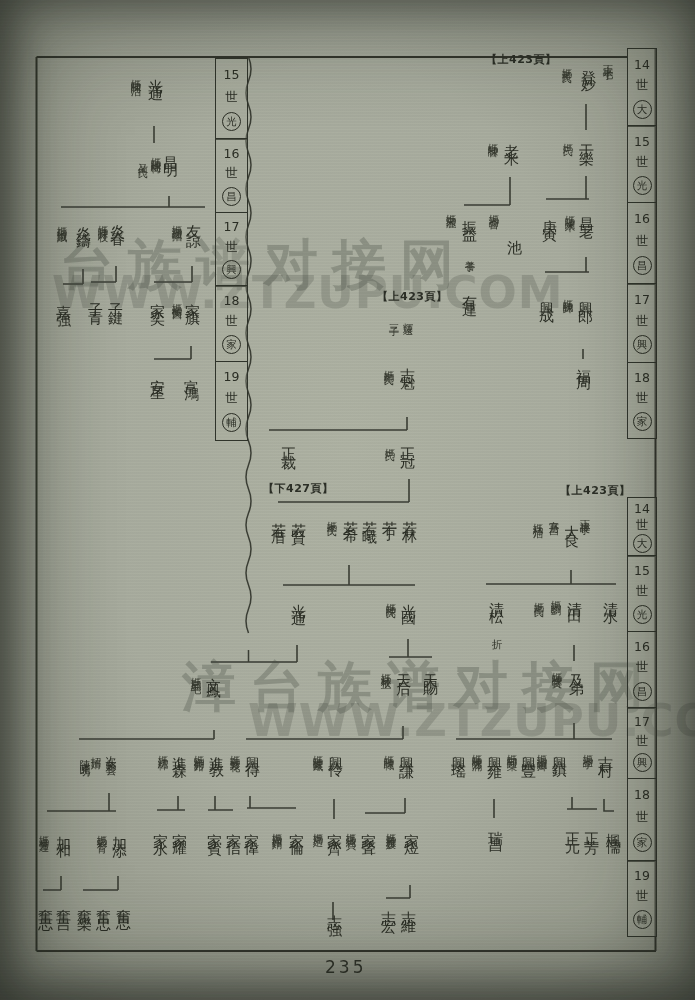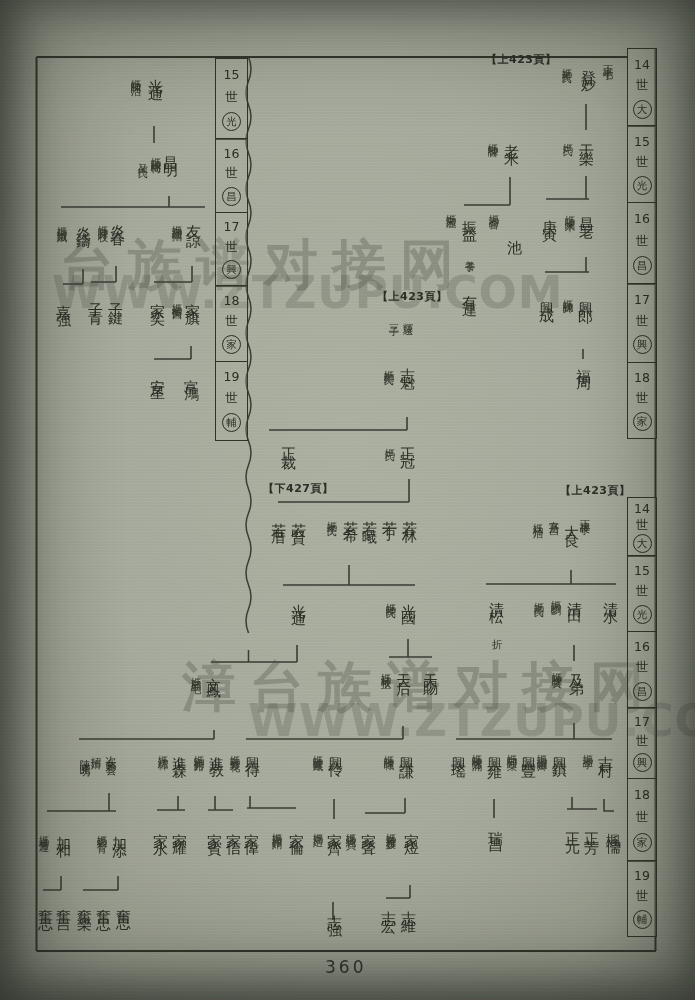--- a/index.html
+++ b/index.html
@@ -273,15 +273,15 @@
       <div class="vt s15" style="left: 55px; top: 897px;">奮吉</div>
       <div class="vt s15" style="left: 37px; top: 897px;">奮志</div>
     </div>
   <div id="refs-layer">
       <div class="ref" style="left: 486px; top: 52px;">【上423頁】</div>
       <div class="ref" style="left: 377px; top: 289px;">【上423頁】</div>
       <div class="ref" style="left: 263px; top: 481px;">【下427頁】</div>
       <div class="ref" style="left: 560px; top: 483px;">【上423頁】</div>
     </div>
 
-  <div class="pgnum">360</div>
+  <div class="pgnum">235</div>
   <div class="vig"></div>
 </div>
 
 </body></html>

